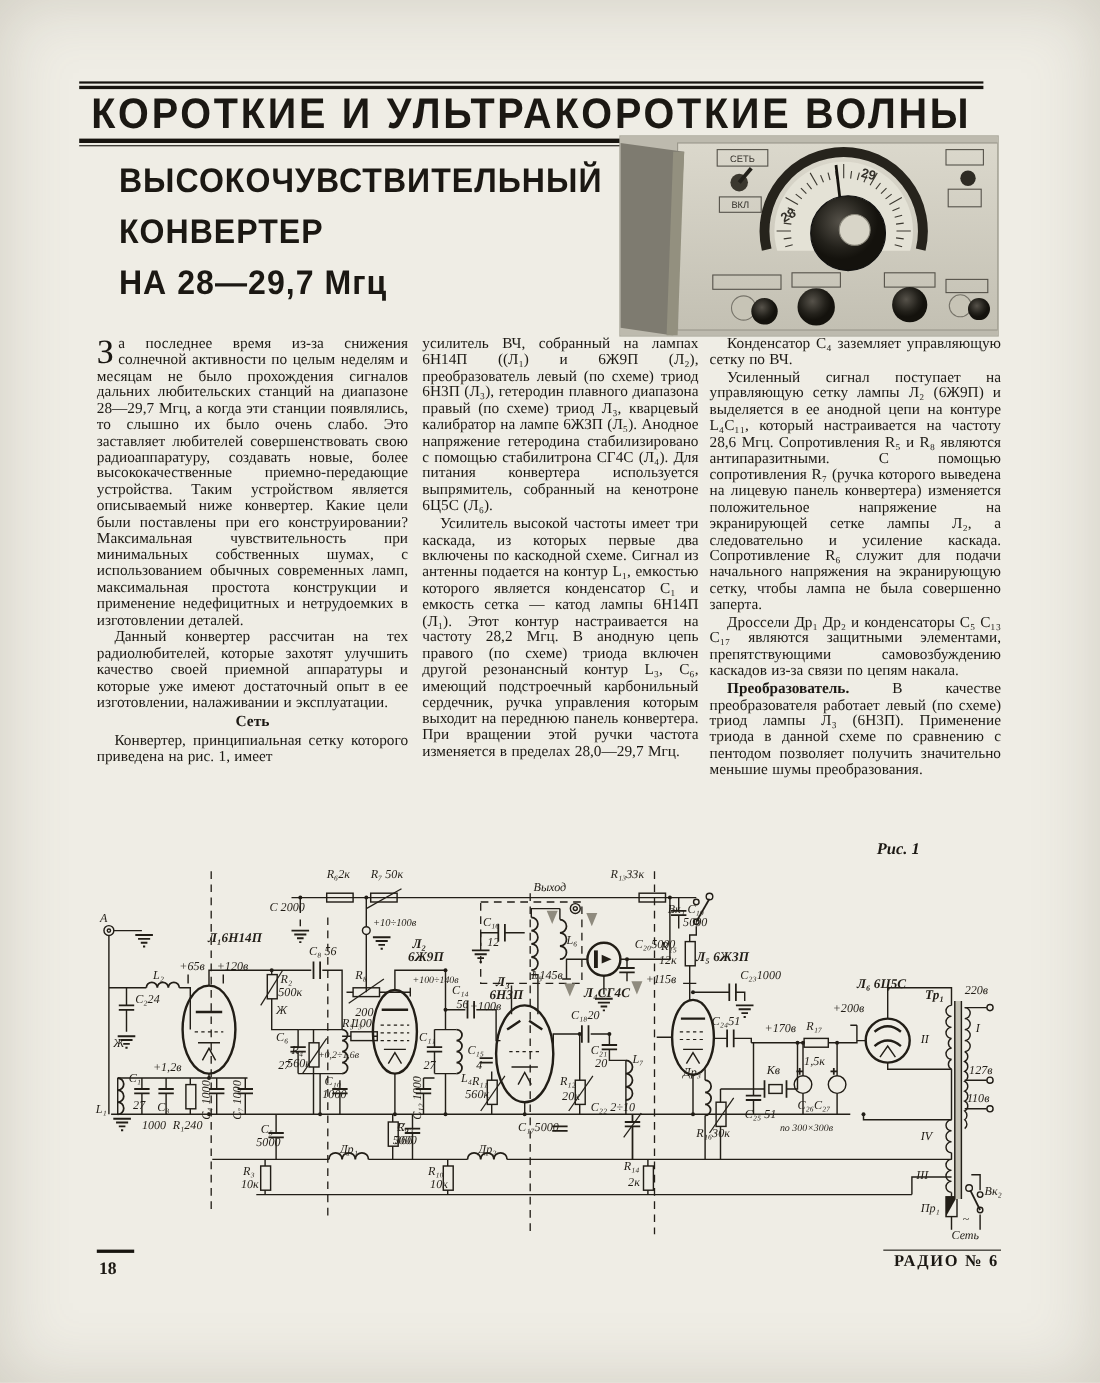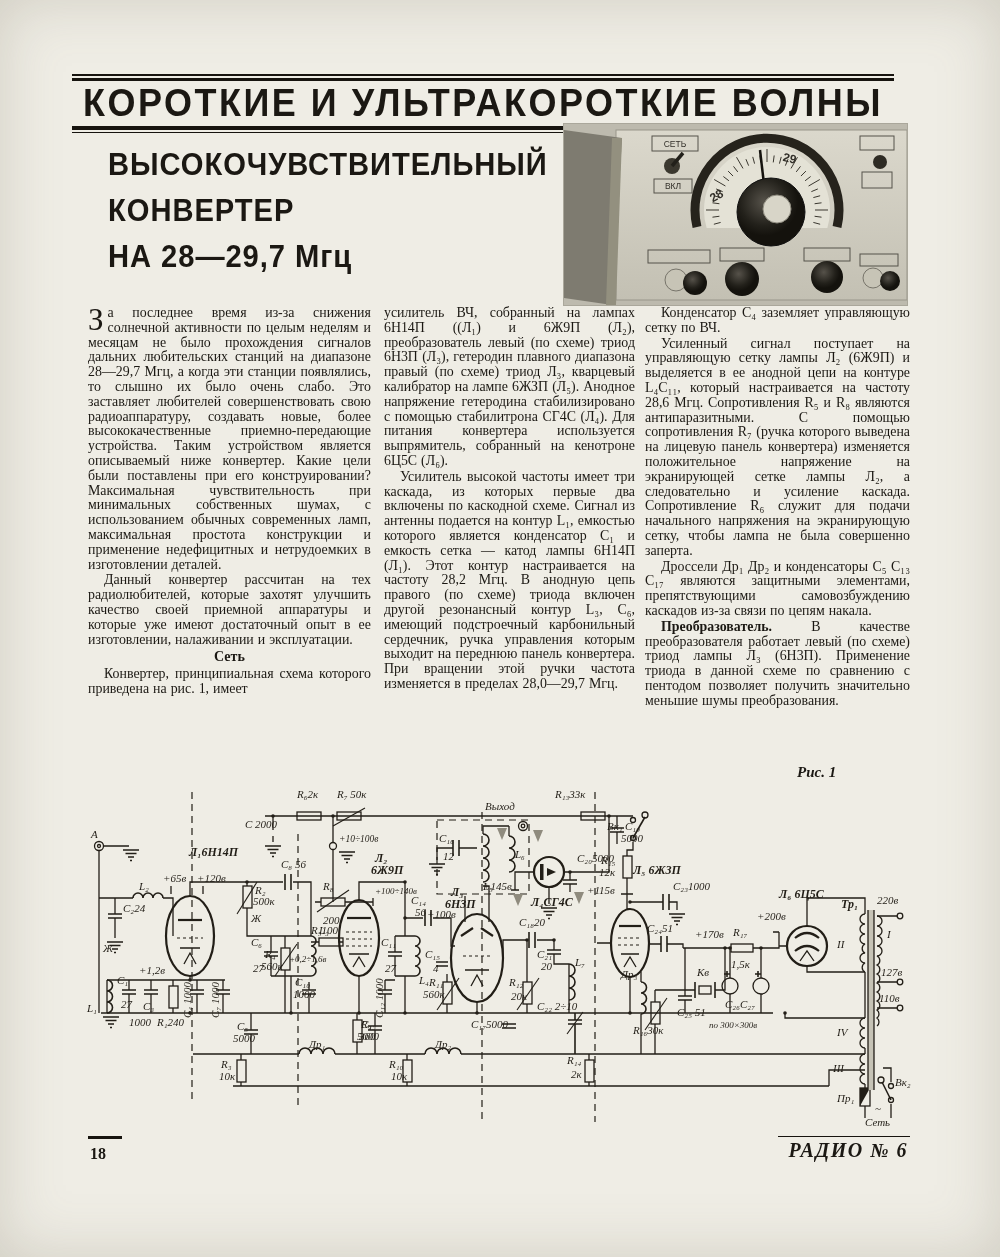--- a/index.html
+++ b/index.html
@@ -49,21 +49,21 @@
   .comp line,.comp path{stroke:#221e17;stroke-width:1.6;fill:none}
   .comp circle{stroke:#221e17;stroke-width:1.3;fill:none}
   .slash line{stroke:#221e17;stroke-width:1.1}
   .dots circle{fill:#221e17}
   .gray{fill:#8f8b7e;stroke:none}
   #schem-labels text{font-family:"Liberation Serif",serif;font-style:italic;fill:#221e17}
   
   .footer{position:absolute;left:88px;top:1136px;width:822px;display:flex;
        justify-content:space-between;align-items:flex-start}
   .pagenum{font-weight:700;font-size:16px;border-top:3px solid #17140f;padding:6px 16px 0 2px}
-  .journal{font-style:italic;font-weight:700;font-size:20px;letter-spacing:1.5px;
+  .journal{font-weight:700;font-size:15px;letter-spacing:1.5px;
        border-top:1.5px solid #17140f;padding:2px 2px 0 10px}
 </style>
 </head>
 <body>
 
 <div class="band">
   <div class="rule-thin"></div>
   <div class="gap"></div>
   <div class="rule-thick"></div>
   <h1>КОРОТКИЕ И УЛЬТРАКОРОТКИЕ ВОЛНЫ</h1>
@@ -158,21 +158,21 @@
   <circle cx="309" cy="154" r="10" fill="#c7c4b6" stroke="#77746a"></circle>
   <circle cx="326" cy="157" r="10" fill="url(#knobG)"></circle>
 </svg>
 </div>
 
 <div class="cols">
   <div class="col col-1">
     <p><span class="dropcap">З</span><span>а последнее время из-за снижения солнечной активности по целым неделям и месяцам не было прохождения сигналов дальних любительских станций на диапазоне 28—29,7 Мгц, а когда эти станции появлялись, то слышно их было очень слабо. Это заставляет любителей совершенствовать свою радиоаппаратуру, создавать новые, более высококачественные приемно-передающие устройства. Таким устройством является описываемый ниже конвертер. Какие цели были поставлены при его конструировании? Максимальная чувствительность при минимальных собственных шумах, с использованием обычных современных ламп, максимальная простота конструкции и применение недефицитных и нетрудоемких в изготовлении деталей.</span></p>
     <p class="ind">Данный конвертер рассчитан на тех радиолюбителей, которые захотят улучшить качество своей приемной аппаратуры и которые уже имеют достаточный опыт в ее изготовлении, налаживании и эксплуатации.</p>
     <div class="subhead">Сеть</div>
-    <p class="ind">Конвертер, принципиальная схема которого приведена на рис. 1, имеет</p>
+    <p class="ind">Конвертер, принципиальная сетку которого приведена на рис. 1, имеет</p>
   </div>
   <div class="col col-2">
     <p>усилитель ВЧ, собранный на лампах 6Н14П ((Л₁) и 6Ж9П (Л₂), преобразователь левый (по схеме) триод 6Н3П (Л₃), гетеродин плавного диапазона правый (по схеме) триод Л₃, кварцевый калибратор на лампе 6ЖЗП (Л₅). Анодное напряжение гетеродина стабилизировано с помощью стабилитрона СГ4С (Л₄). Для питания конвертера используется выпрямитель, собранный на кенотроне 6Ц5С (Л₆).</p>
     <p class="ind">Усилитель высокой частоты имеет три каскада, из которых первые два включены по каскодной схеме. Сигнал из антенны подается на контур L₁, емкостью которого является конденсатор C₁ и емкость сетка — катод лампы 6Н14П (Л₁). Этот контур настраивается на частоту 28,2 Мгц. В анодную цепь правого (по схеме) триода включен другой резонансный контур L₃, C₆, имеющий подстроечный карбонильный сердечник, ручка управления которым выходит на переднюю панель конвертера. При вращении этой ручки частота изменяется в пределах 28,0—29,7 Мгц.</p>
   </div>
   <div class="col col-3">
     <p class="ind">Конденсатор C₄ заземляет управляющую сетку по ВЧ.</p>
     <p class="ind">Усиленный сигнал поступает на управляющую сетку лампы Л₂ (6Ж9П) и выделяется в ее анодной цепи на контуре L₄C₁₁, который настраивается на частоту 28,6 Мгц. Сопротивления R₅ и R₈ являются антипаразитными. С помощью сопротивления R₇ (ручка которого выведена на лицевую панель конвертера) изменяется положительное напряжение на экранирующей сетке лампы Л₂, а следовательно и усиление каскада. Сопротивление R₆ служит для подачи начального напряжения на экранирующую сетку, чтобы лампа не была совершенно заперта.</p>
     <p class="ind">Дроссели Др₁ Др₂ и конденсаторы C₅ C₁₃ C₁₇ являются защитными элементами, препятствующими самовозбуждению каскадов из-за связи по цепям накала.</p>
     <p class="ind"><span class="lead">Преобразователь.</span> <span>В качестве преобразователя работает левый (по схеме) триод лампы Л₃ (6Н3П). Применение триода в данной схеме по сравнению с пентодом позволяет получить значительно меньшие шумы преобразования.</span></p>

